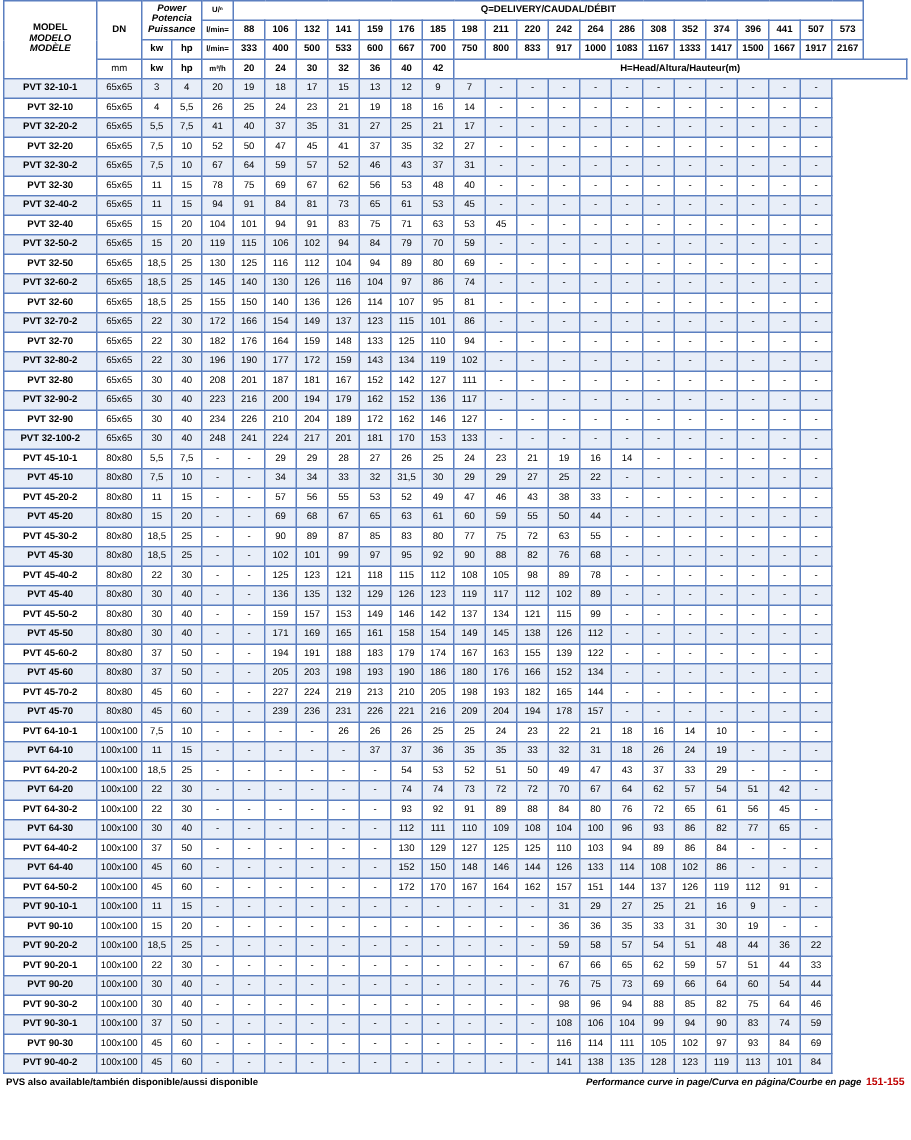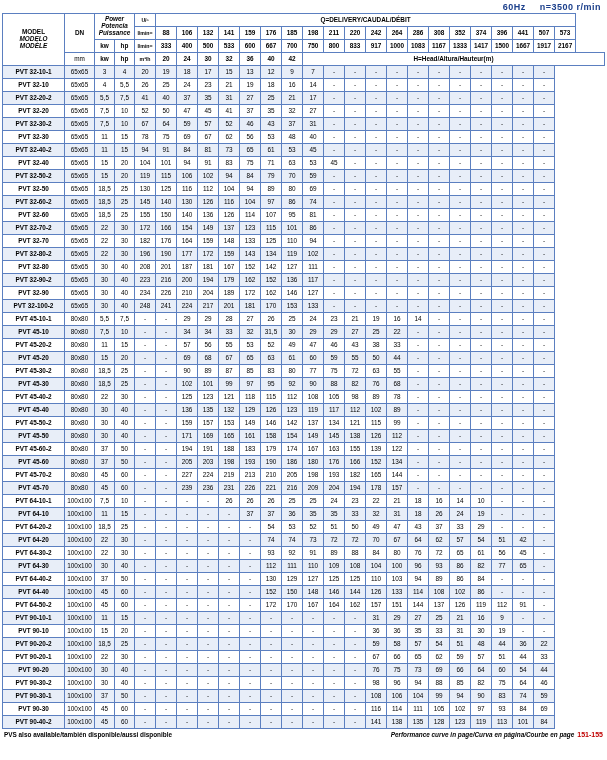--- a/index.html
+++ b/index.html
@@ -55,24 +55,20 @@
   }
   .footer .right{font-style:italic;font-weight:bold;}
   .footer .pg{color:#c00000;font-weight:bold;font-size:7px;margin-left:3px;}
   .ital{font-style:italic;}
 </style>
 </head>
 <body>
 
 <div class="page">
 
-  <div class="topbar">
-    <span>60Hz</span>
-    <span>n=3500 r/min</span>
-  </div>
 
   <table class="main">
     <colgroup>
       <col style="width:62px">
       <col style="width:30px">
       <col style="width:20px">
       <col style="width:20px">
       <col style="width:21px">
       <col style="width:21px">
       <col style="width:21px">

